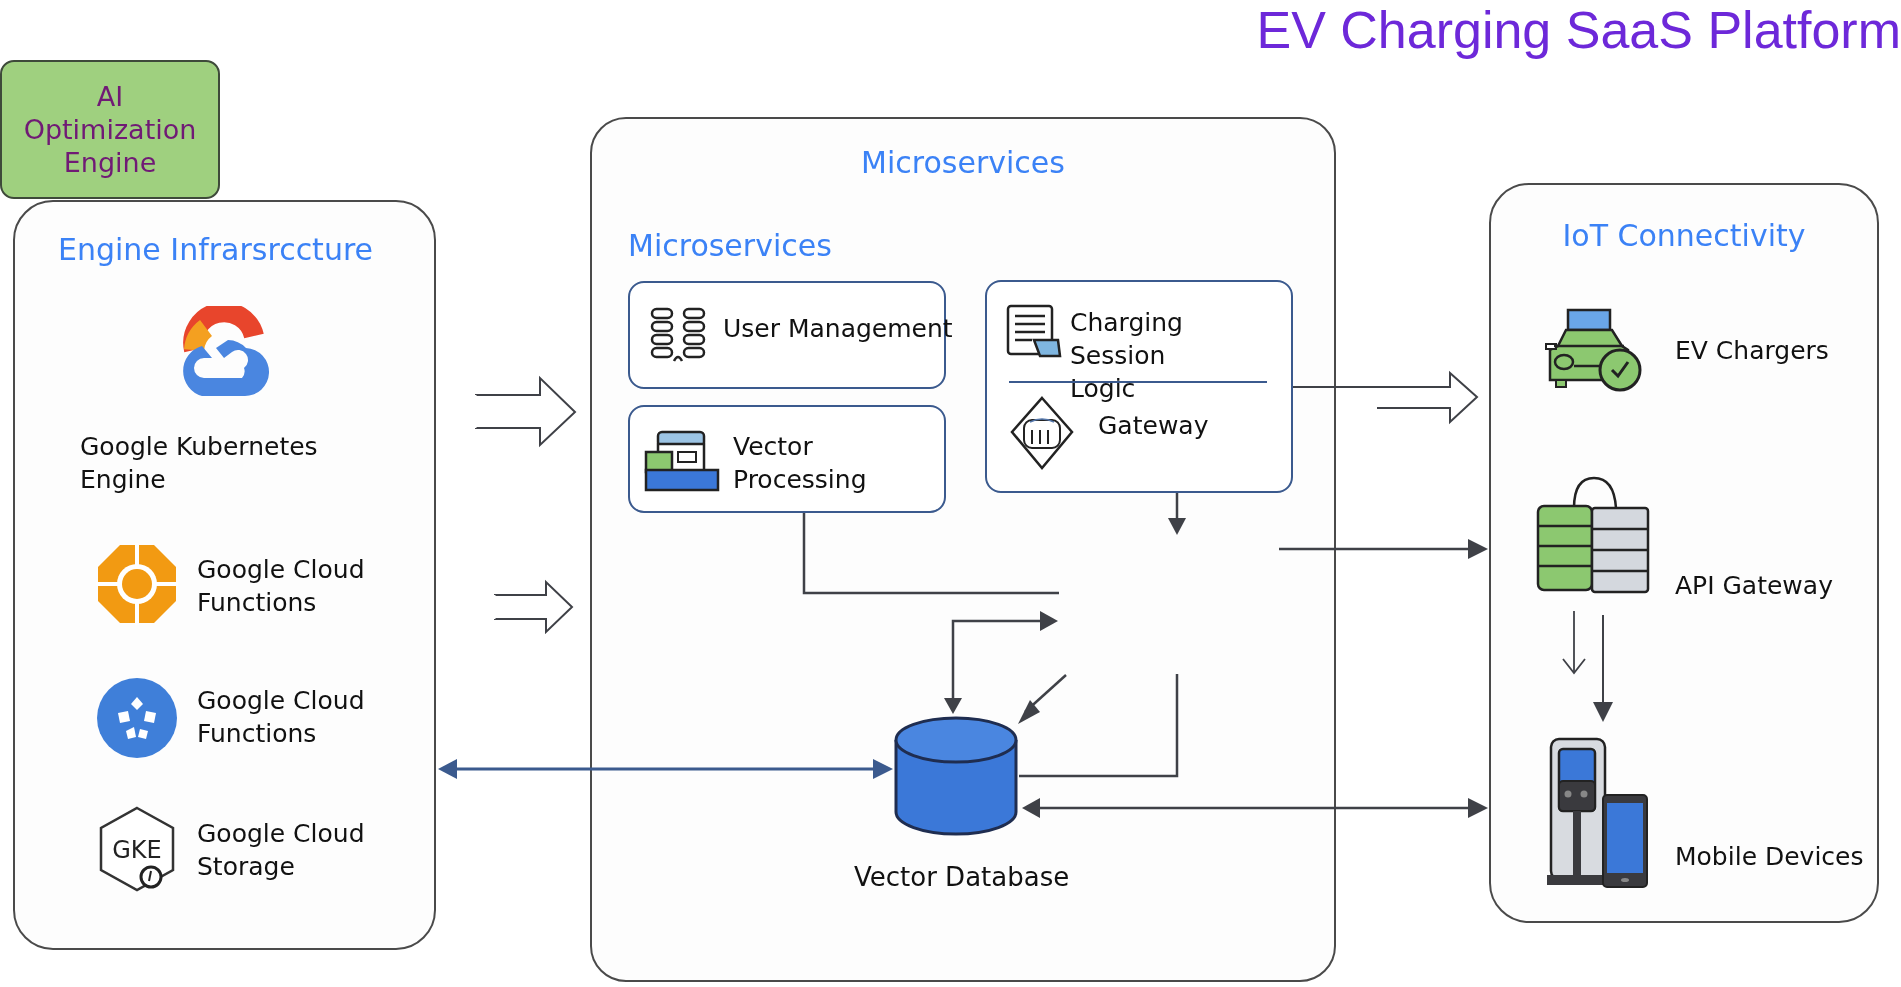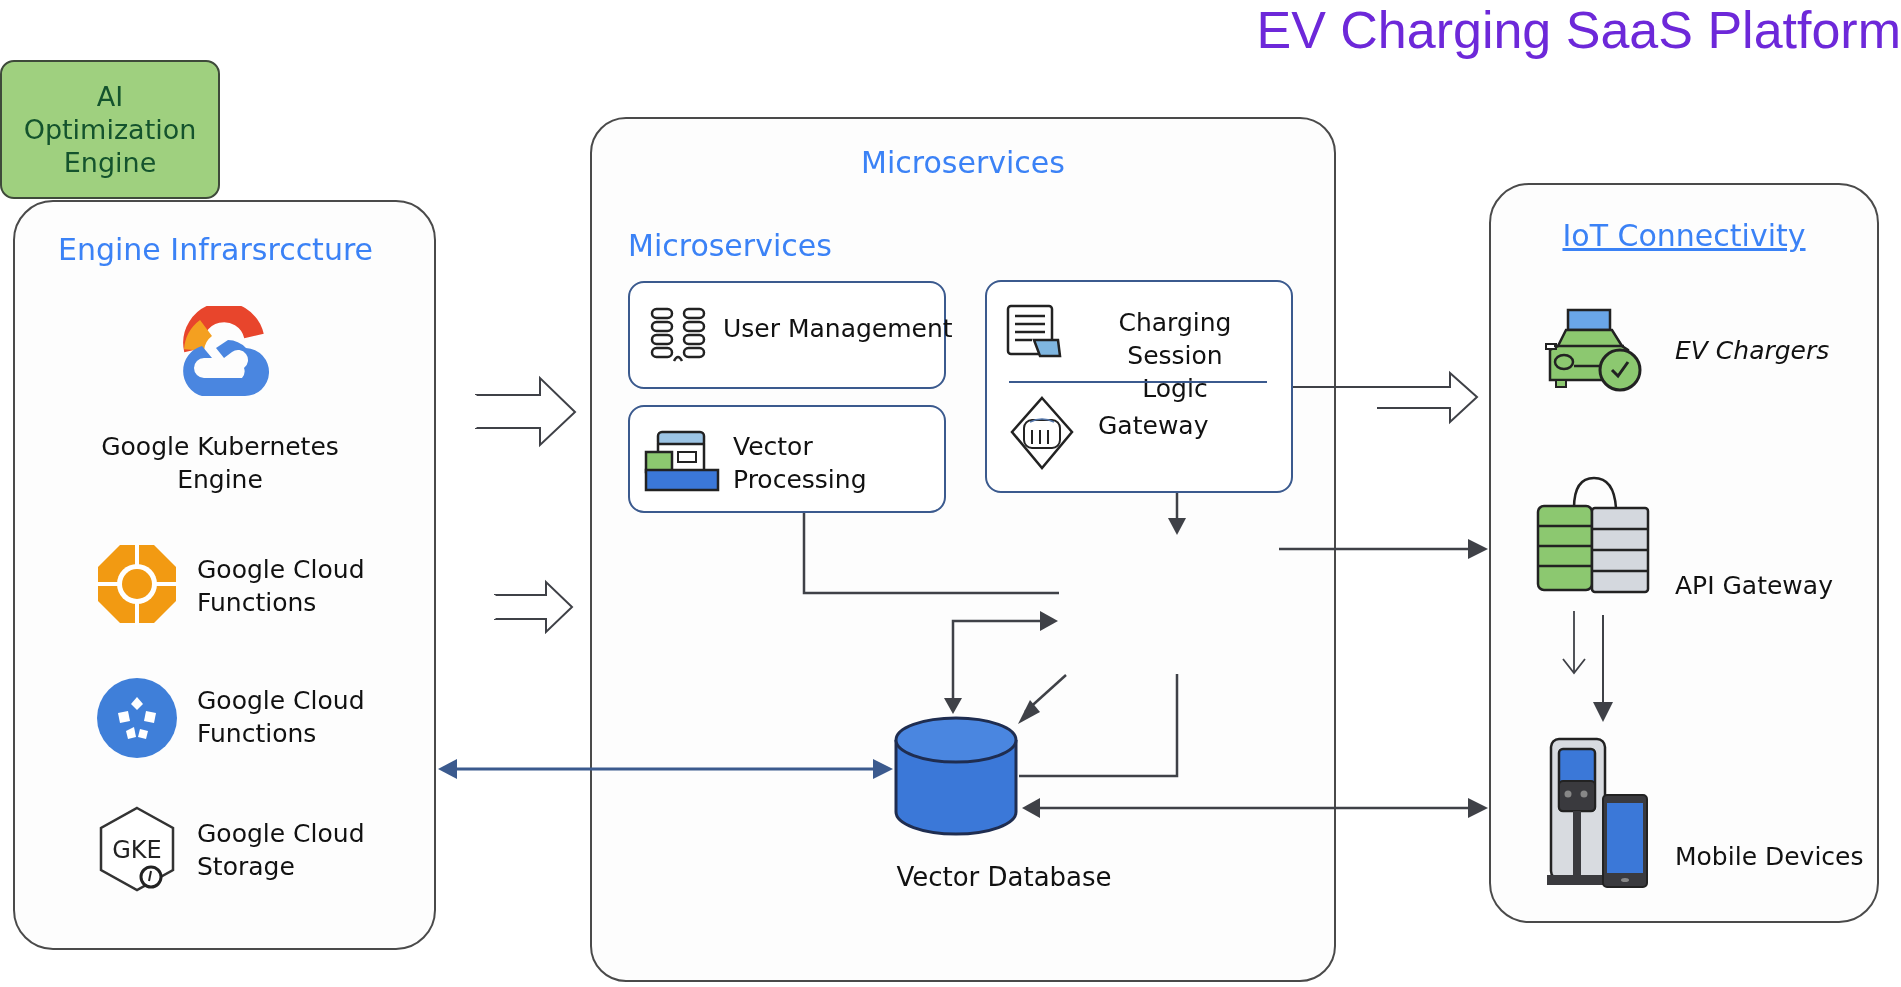--- a/index.html
+++ b/index.html
@@ -8,25 +8,25 @@
   .abs { position: absolute; }
   #title { left: 0; width: 1901px; top: 12px; text-align: right; font-size: 52px;
            font-family: "Liberation Sans", sans-serif; color: #6d28d9; letter-spacing: 0px; }
   .panel { position: absolute; border: 2px solid #4a4a4a; border-radius: 40px; background: #fdfdfd; box-sizing: border-box; }
   #panel-left  { left: 13px;  top: 200px; width: 423px; height: 750px; }
   #panel-mid   { left: 590px; top: 117px; width: 746px; height: 865px; border-radius: 36px; }
   #panel-right { left: 1489px; top: 183px; width: 390px; height: 740px; }
   .panel-title { position: absolute; font-size: 30px; font-weight: 500; color: #3b82f6; white-space: nowrap; }
   .svc { position: absolute; border: 2px solid #3b5a8e; border-radius: 16px; background: #fff; box-sizing: border-box; }
   .lbl { position: absolute; font-size: 25px; color: #111; line-height: 33px; white-space: nowrap; }
-  .lbl-c { text-align: center; }
+  .lbl-c { }
   .ico { position: absolute; }
   #ai-box { left: 1059px; top: 535px; width: 220px; height: 139px; background: #9fd07f; border: 2px solid #3e4a3a;
             border-radius: 14px; box-sizing: border-box; display: flex; align-items: center; justify-content: center; }
-  #ai-label { font-size: 27px; line-height: 33px; text-align: center; color: #14532d; white-space: pre-line; }
+  #ai-label { font-size: 27px; line-height: 33px; text-align: center; color: #701a75; white-space: pre-line; }
   svg.overlay { position: absolute; left: 0; top: 0; }
 </style>
 </head>
 <body>
 
 <div id="title">EV Charging SaaS Platform</div>
 
 <div class="panel" id="panel-left"></div>
 <div class="panel-title" style="left:58px; top:232px;">Engine Infrarsrccture</div>
 
@@ -127,34 +127,34 @@
 Engine</div>
 </div>
 
 <svg class="ico" style="left:893px; top:716px;" width="126" height="122" viewBox="0 0 126 122">
   <path d="M3 24 L3 96 A60 22 0 0 0 123 96 L123 24" fill="#3b78d8" stroke="#1f2d50" stroke-width="3"></path>
   <ellipse cx="63" cy="24" rx="60" ry="22" fill="#4a86e0" stroke="#1f2d50" stroke-width="3"></ellipse>
 </svg>
 <div class="lbl lbl-c" style="left:854px; width:300px; top:861px; font-size:26px;">Vector Database</div>
 
 <div class="panel" id="panel-right"></div>
-<div class="panel-title" style="left:1489px; width:390px; top:218px; text-align:center;text-decoration:underline;">IoT Connectivity</div>
+<div class="panel-title" style="left:1489px; width:390px; top:218px; text-align:center;">IoT Connectivity</div>
 
 <svg class="ico" style="left:1544px; top:306px;" width="100" height="90" viewBox="0 0 100 90">
   <rect x="24" y="4" width="42" height="20" fill="#6aa6e8" stroke="#222" stroke-width="2.5"></rect>
   <path d="M14 40 L22 24 L68 24 L78 40 L84 44 L84 74 L6 74 L6 44 Z" fill="#8cc870" stroke="#222" stroke-width="2.5"></path>
   <rect x="2" y="38" width="10" height="5" fill="#fff" stroke="#222" stroke-width="2"></rect>
   <line x1="10" y1="40" x2="80" y2="40" stroke="#222" stroke-width="2.5"></line>
   <ellipse cx="20" cy="56" rx="9" ry="7" fill="#8cc870" stroke="#222" stroke-width="2.5"></ellipse>
   <line x1="30" y1="60" x2="62" y2="60" stroke="#222" stroke-width="2.5"></line>
   <rect x="12" y="74" width="10" height="7" fill="#8cc870" stroke="#222" stroke-width="2"></rect>
   <circle cx="76" cy="64" r="20" fill="#8cc870" stroke="#222" stroke-width="3"></circle>
   <path d="M68 64 L74 70 L84 56" fill="none" stroke="#222" stroke-width="3"></path>
 </svg>
-<div class="lbl" style="left:1675px; top:334px;font-style:italic;">EV Chargers</div>
+<div class="lbl" style="left:1675px; top:334px;">EV Chargers</div>
 
 <svg class="ico" style="left:1534px; top:474px;" width="116" height="122" viewBox="0 0 116 122">
   <path d="M40 34 Q40 4 60 4 Q80 4 82 34" fill="none" stroke="#222" stroke-width="2.5"></path>
   <rect x="4" y="32" width="54" height="84" rx="6" fill="#8cc870" stroke="#222" stroke-width="2.5"></rect>
   <rect x="58" y="34" width="56" height="84" rx="3" fill="#d4d8de" stroke="#222" stroke-width="2.5"></rect>
   <g stroke="#222" stroke-width="2.5">
     <line x1="4" y1="52" x2="58" y2="52"></line>
       <line x1="4" y1="72" x2="58" y2="72"></line>
       <line x1="4" y1="92" x2="58" y2="92"></line>
     <line x1="58" y1="55" x2="114" y2="55"></line>

